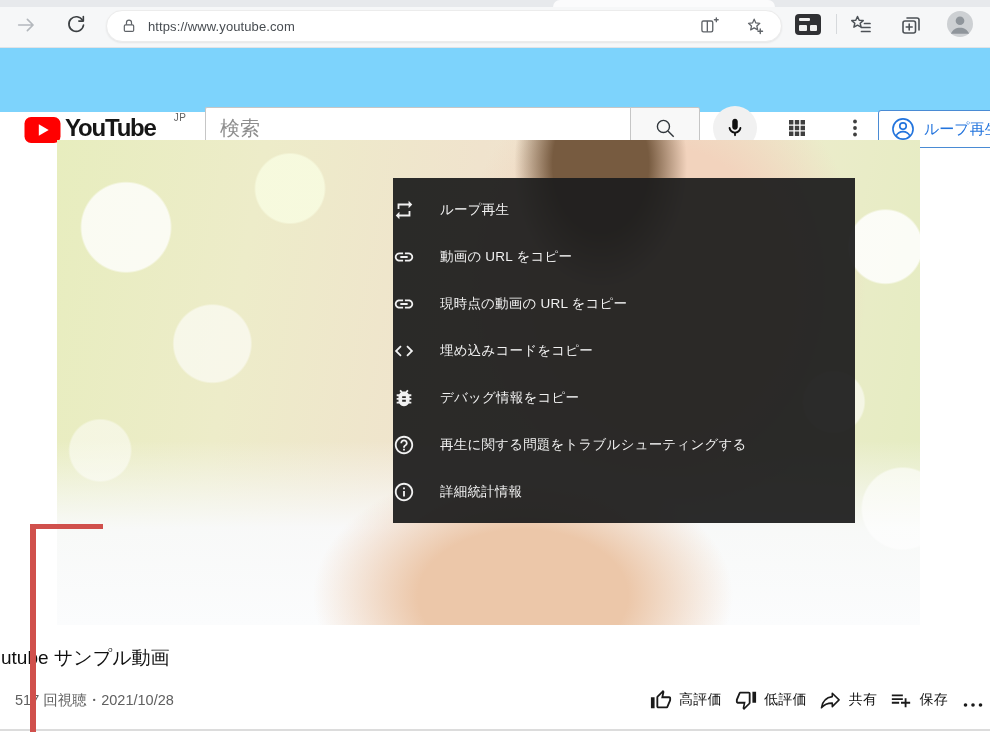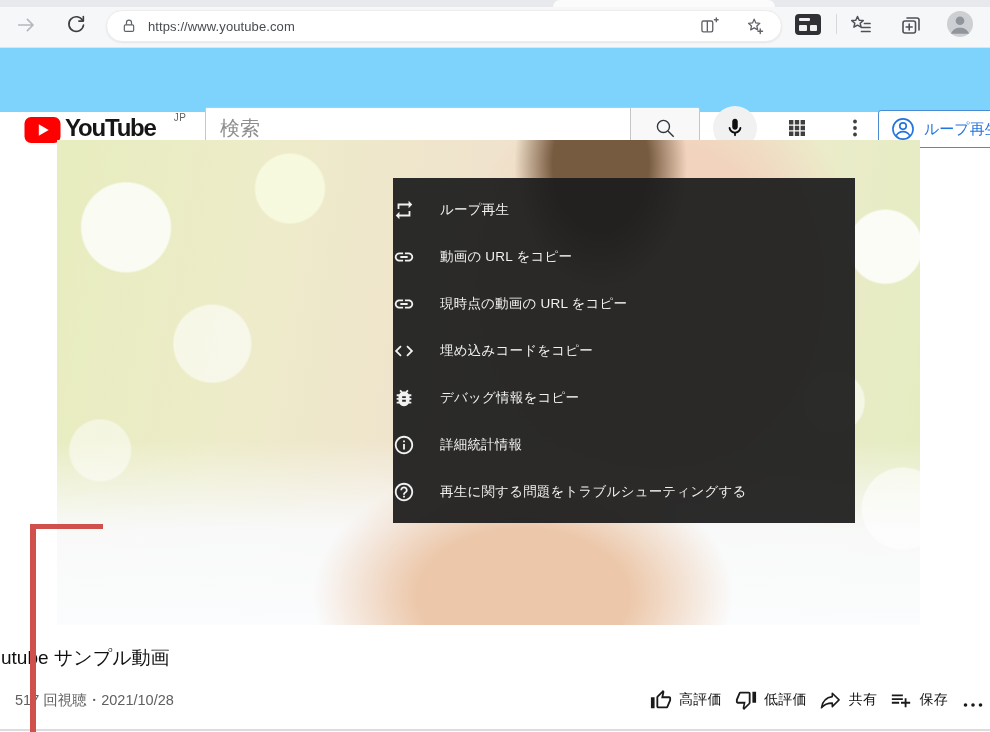--- a/index.html
+++ b/index.html
@@ -258,32 +258,32 @@
     <span class="icon">
       <svg width="22" height="22" viewBox="0 0 24 24" fill="currentColor">
           <path d="M20 8h-2.81c-.45-.78-1.07-1.45-1.82-1.96L17 4.41 15.59 3l-2.17 2.17C12.96 5.06 12.49 5 12 5c-.49 0-.96.06-1.41.17L8.41 3 7 4.41l1.62 1.63C7.88 6.55 7.26 7.22 6.81 8H4v2h2.09c-.05.33-.09.66-.09 1v1H4v2h2v1c0 .34.04.67.09 1H4v2h2.81c1.04 1.79 2.97 3 5.19 3s4.15-1.21 5.19-3H20v-2h-2.09c.05-.33.09-.66.09-1v-1h2v-2h-2v-1c0-.34-.04-.67-.09-1H20V8zm-6 8h-4v-2h4v2zm0-4h-4v-2h4v2z"></path>
         </svg>
     </span>
     <span class="lbl">デバッグ情報をコピー</span>
   </div>
   <div class="ctx-item">
     <span class="icon">
       <svg width="22" height="22" viewBox="0 0 24 24" fill="currentColor">
+          <path d="M11 18h2v-2h-2v2zm1-16C6.48 2 2 6.48 2 12s4.48 10 10 10 10-4.48 10-10S17.52 2 12 2zm0 18c-4.41 0-8-3.59-8-8s3.59-8 8-8 8 3.59 8 8-3.59 8-8 8zm0-14c-2.21 0-4 1.79-4 4h2c0-1.1.9-2 2-2s2 .9 2 2c0 2-3 1.75-3 5h2c0-2.25 3-2.5 3-5 0-2.21-1.79-4-4-4z"></path>
+        </svg>
+    </span>
+    <span class="lbl">再生に関する問題をトラブルシューティングする</span>
+  </div>
+  <div class="ctx-item">
+    <span class="icon">
+      <svg width="22" height="22" viewBox="0 0 24 24" fill="currentColor">
           <path d="M11 17h2v-6h-2v6zm1-15C6.48 2 2 6.48 2 12s4.48 10 10 10 10-4.48 10-10S17.52 2 12 2zm0 18c-4.41 0-8-3.59-8-8s3.59-8 8-8 8 3.59 8 8-3.59 8-8 8zM11 9h2V7h-2v2z"></path>
         </svg>
     </span>
     <span class="lbl">詳細統計情報</span>
-  </div>
-  <div class="ctx-item">
-    <span class="icon">
-      <svg width="22" height="22" viewBox="0 0 24 24" fill="currentColor">
-          <path d="M11 18h2v-2h-2v2zm1-16C6.48 2 2 6.48 2 12s4.48 10 10 10 10-4.48 10-10S17.52 2 12 2zm0 18c-4.41 0-8-3.59-8-8s3.59-8 8-8 8 3.59 8 8-3.59 8-8 8zm0-14c-2.21 0-4 1.79-4 4h2c0-1.1.9-2 2-2s2 .9 2 2c0 2-3 1.75-3 5h2c0-2.25 3-2.5 3-5 0-2.21-1.79-4-4-4z"></path>
-        </svg>
-    </span>
-    <span class="lbl">再生に関する問題をトラブルシューティングする</span>
   </div>
 </div>
 
 <div class="abs vid-title">utube サンプル動画</div>
 
 <div class="abs meta-row">
   <span class="vid-meta">517 回視聴・2021/10/28</span>
 </div>
 
 <div class="actions">

